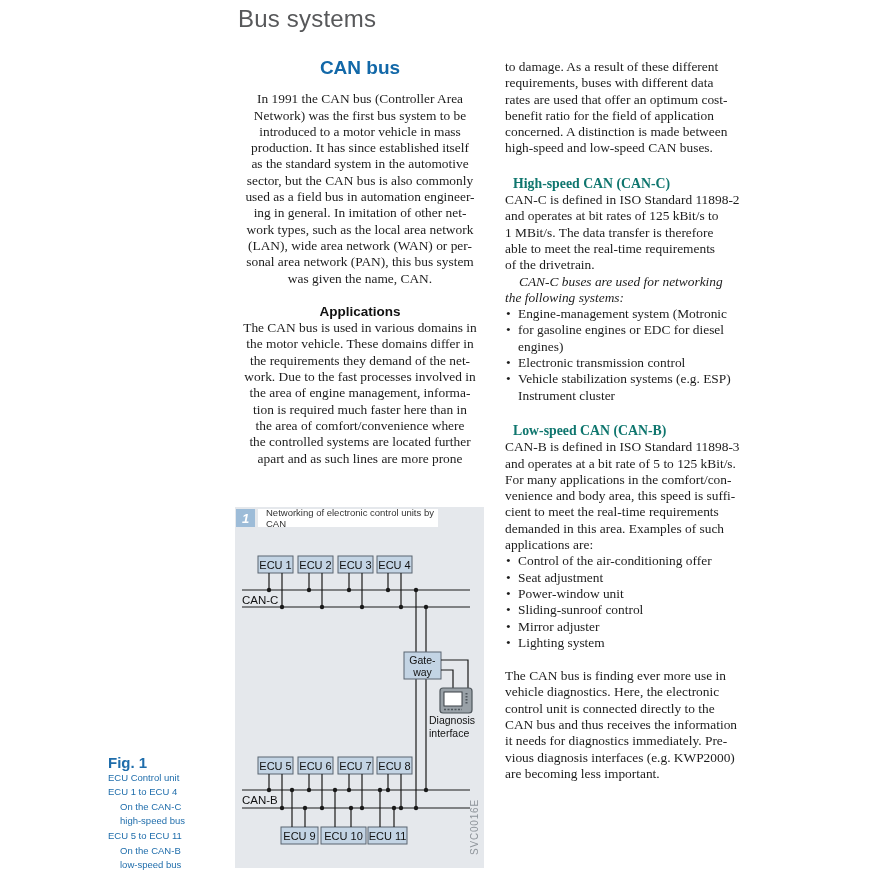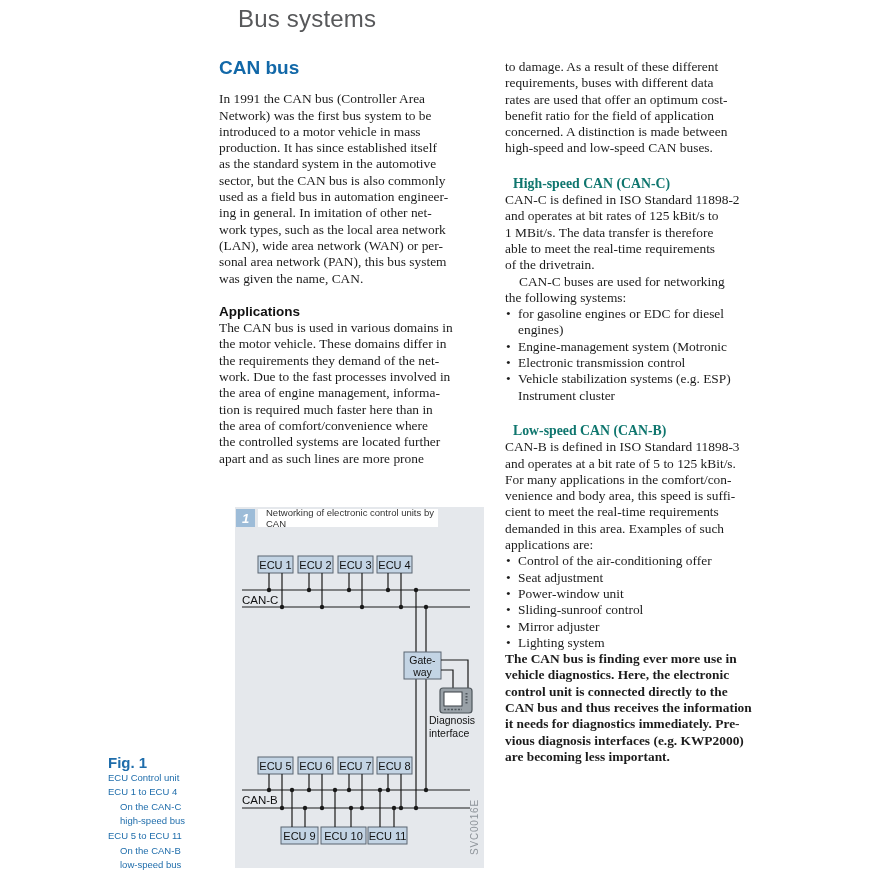--- a/index.html
+++ b/index.html
@@ -8,49 +8,49 @@
     background:#ffffff;
     font-family:"Liberation Serif", serif;
     color:#1c1c1c;
   }
   .page-title{
     position:absolute;left:235px;top:2px;margin:3px;
     font-family:"Liberation Sans", sans-serif;
     font-size:24px;font-weight:400;color:#57585a;letter-spacing:.2px;
   }
   .col{position:absolute;top:60px;font-size:13.4px;line-height:16.3px;}
-  .col-left{left:219px;width:250px;}
+  .col-left{left:235px;width:250px;text-align:center;}
   .col-right{left:505px;width:262px;top:59px;}
   .preline{white-space:pre-line;}
   p{margin:0;}
   .h-canbus{
     margin:0 0 15px 0;
     font-family:"Liberation Sans", sans-serif;
     font-size:19px;font-weight:700;color:#1268a8;
   }
   .h-sub{
     margin:17px 0 0 0;
     font-family:"Liberation Sans", sans-serif;
     font-size:13.5px;font-weight:700;color:#111;
     line-height:16.3px;
   }
   .h-blue{
     margin:19px 0 0 8px;
     font-size:13.8px;font-weight:700;color:#0f766e;
     line-height:16.3px;
   }
-  .indent-first{text-indent:14px;}
+  .indent-first{text-indent:14px;font-style:italic;}
   ul.blist{list-style:none;margin:0;padding:0;}
   ul.blist li{
     position:relative;padding-left:13px;white-space:pre-line;
   }
   ul.blist li::before{
     content:"\2022";position:absolute;left:1px;top:0;
   }
-  .closing{font-weight:bold;}
+  .closing{margin-top:17px;}
 
   
   .figure{
     position:absolute;left:235px;top:507px;width:249px;height:361px;
     background:#e5e8ec;
   }
   .fig-badge{
     position:absolute;left:1px;top:2px;width:19px;height:18px;
     display:flex;align-items:center;justify-content:center;
     font-family:"Liberation Sans", sans-serif;
@@ -115,23 +115,23 @@
 
   <h4 class="h-blue">High-speed CAN (CAN-C)</h4>
   <p class="preline">CAN-C is defined in ISO Standard 11898-2
 and operates at bit rates of 125 kBit/s to
 1 MBit/s. The data transfer is therefore
 able to meet the real-time requirements
 of the drivetrain.</p>
   <p class="preline indent-first">CAN-C buses are used for networking
 the following systems:</p>
   <ul class="blist">
+      <li>Engine-management system (Motronic</li>
       <li>for gasoline engines or EDC for diesel
 engines)</li>
-      <li>Engine-management system (Motronic</li>
       <li>Electronic transmission control</li>
       <li>Vehicle stabilization systems (e.g. ESP)
 Instrument cluster</li>
     </ul>
 
   <h4 class="h-blue">Low-speed CAN (CAN-B)</h4>
   <p class="preline">CAN-B is defined in ISO Standard 11898-3
 and operates at a bit rate of 5 to 125 kBit/s.
 For many applications in the comfort/con-
 venience and body area, this speed is suffi-

